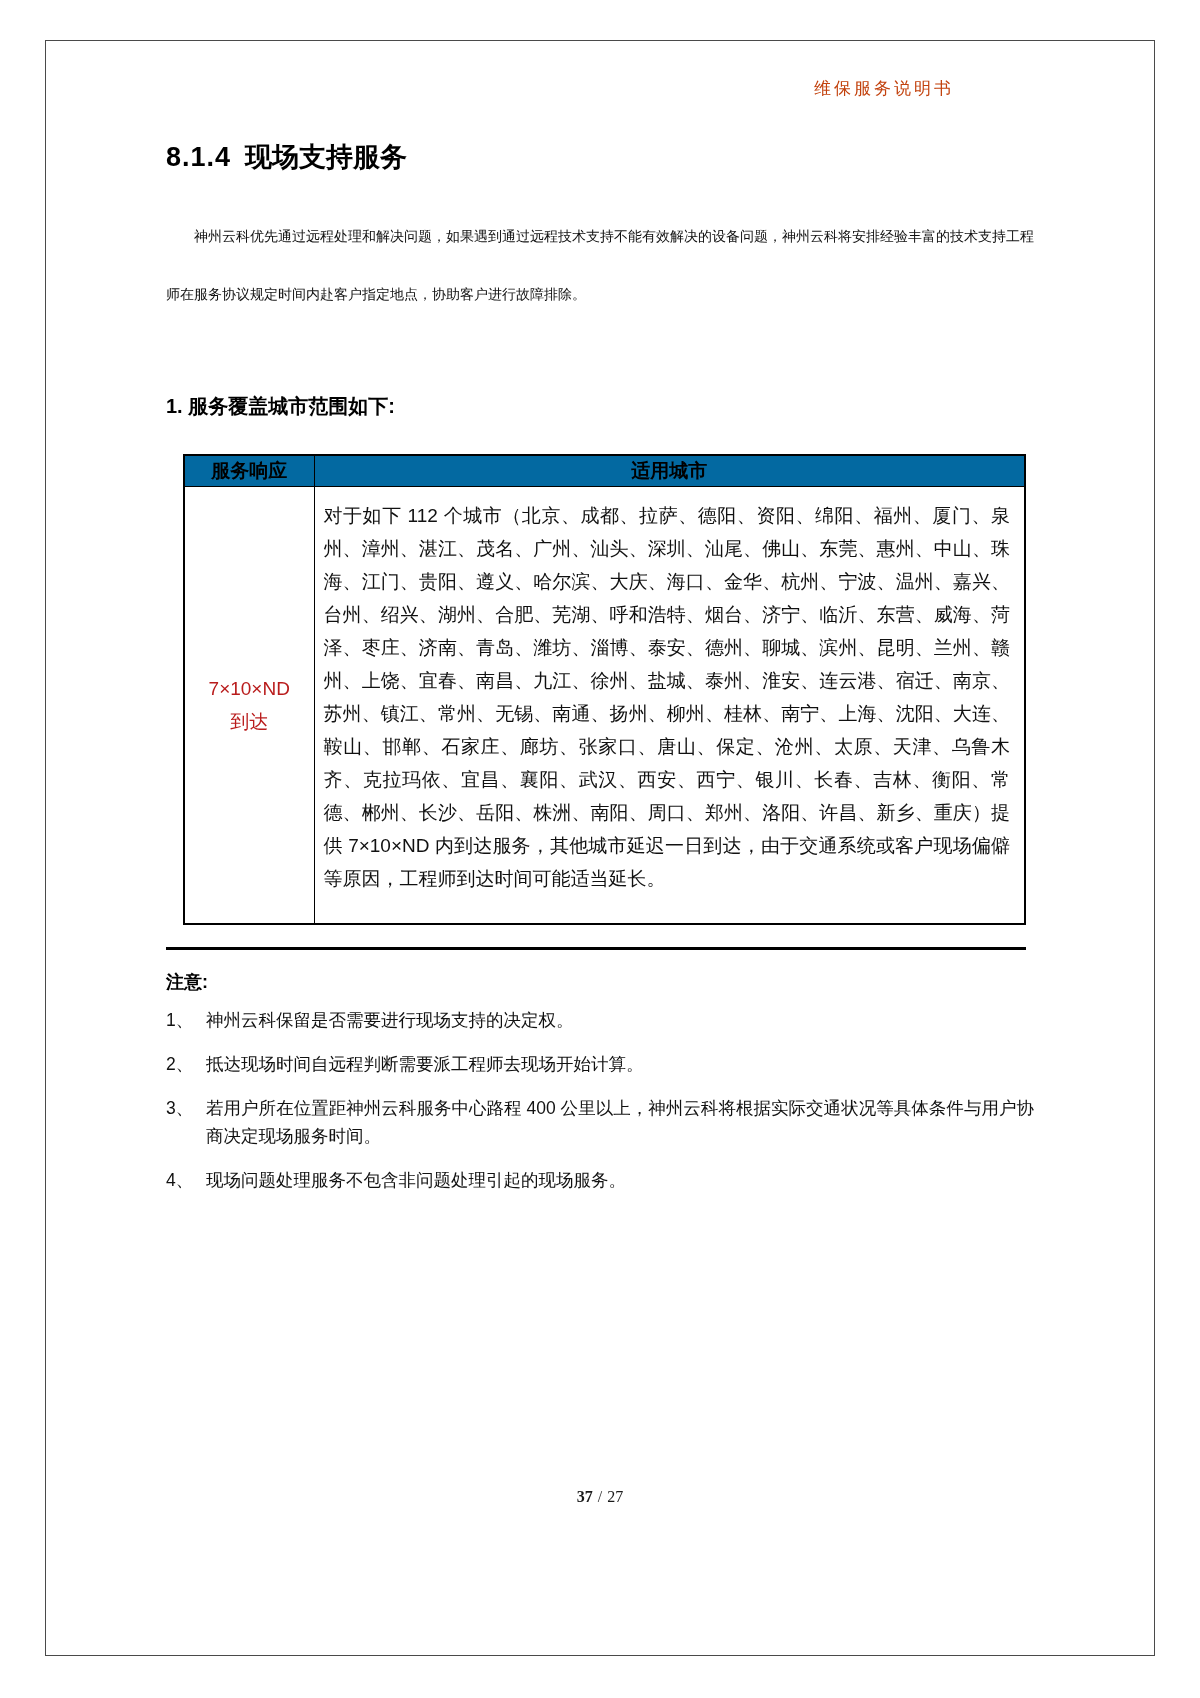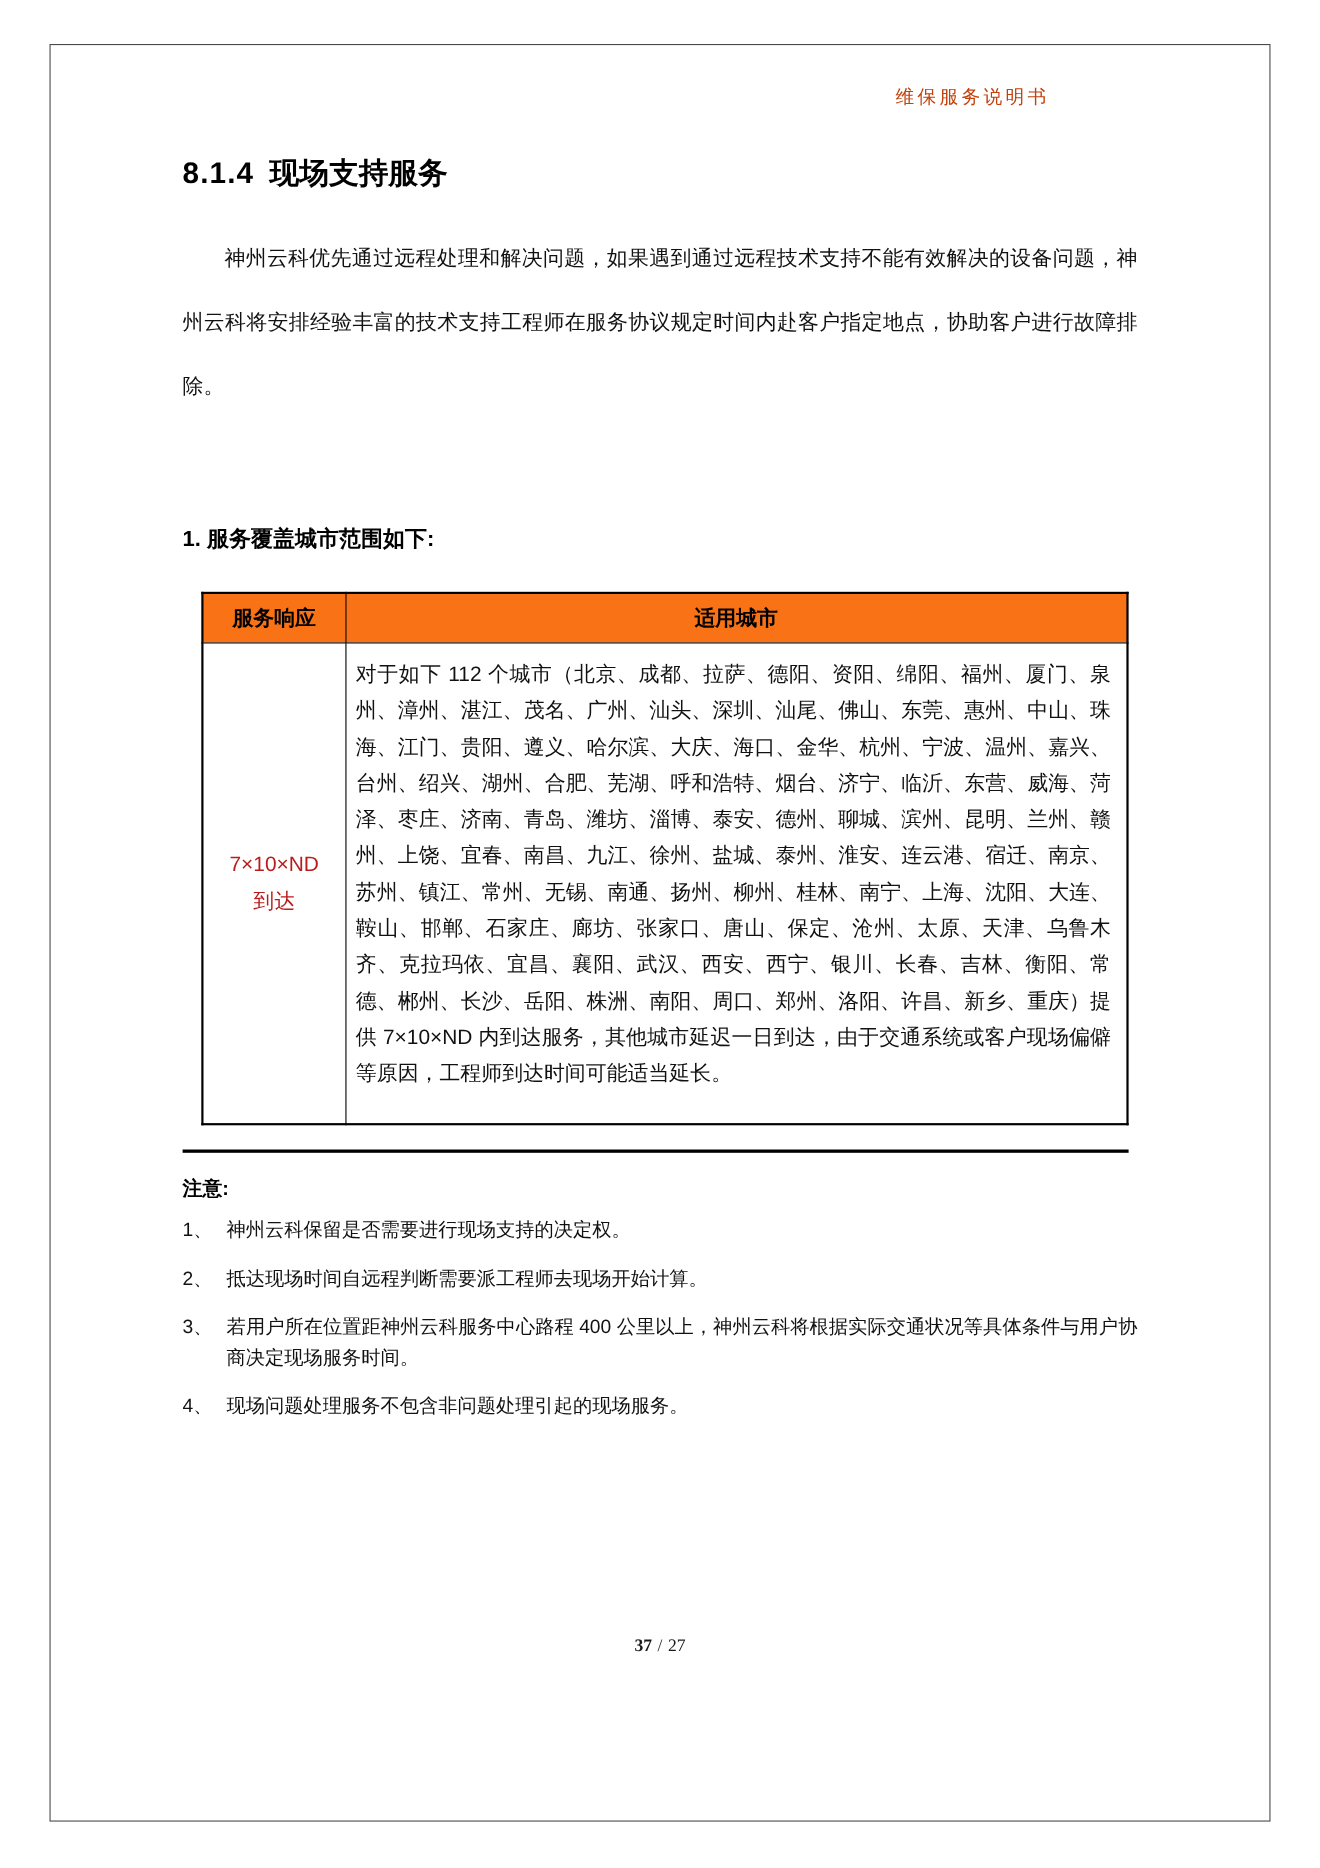--- a/index.html
+++ b/index.html
@@ -34,49 +34,49 @@
   h1.section-heading {
     margin-top: 100px;
     font-size: 27px;
     line-height: 32px;
     font-weight: bold;
     color: #000;
   }
   h1.section-heading .sec-num { margin-right: 14px; letter-spacing: 1px; }
   p.body-para {
     margin: 0;
-    font-size: 19px;
+    font-size: 14px;
     line-height: 58px;
     text-align: justify;
     text-indent: 2em;
     color: #111;
   }
   p.body-para.first { margin-top: 34px; }
   h2.list-heading {
-    margin-top: 94px;
+    margin-top: 68px;
     font-size: 20px;
     line-height: 30px;
     font-weight: bold;
     color: #000;
   }
   table.coverage-table {
     margin-top: 33px;
     margin-left: 17px;
     width: 843px;
     border-collapse: collapse;
     border: 2px solid #000;
     table-layout: fixed;
   }
   table.coverage-table th,
   table.coverage-table td {
     border: 1px solid #000;
   }
   table.coverage-table th {
-    background: #f97316;
-    height: 45px;
+    background: #0369a1;
+    height: 31px;
     font-size: 19px;
     font-weight: bold;
     text-align: center;
     vertical-align: middle;
   }
   th.col-resp { width: 130px; }
   td.resp-cell {
     text-align: center;
     vertical-align: middle;
     font-size: 19px;

